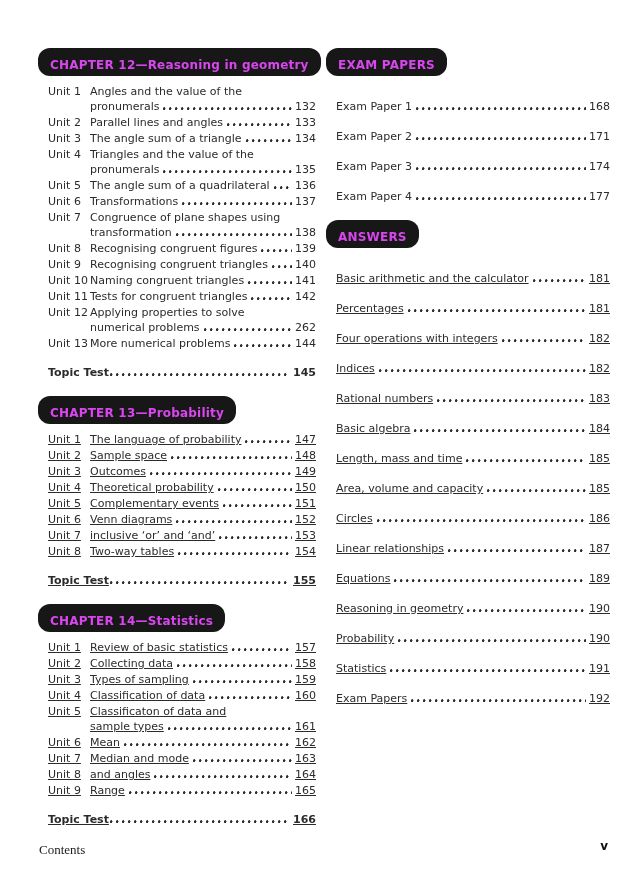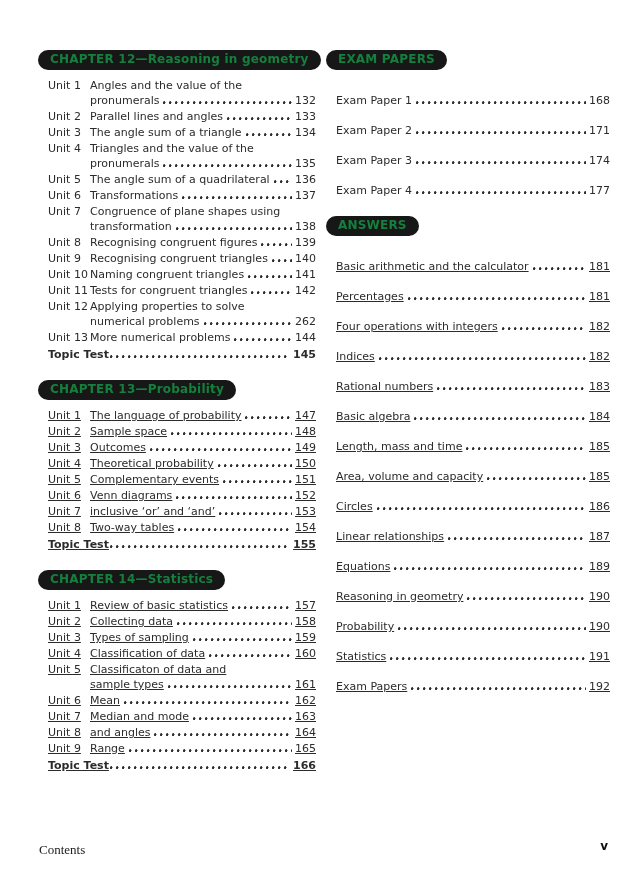--- a/index.html
+++ b/index.html
@@ -13,23 +13,23 @@
   .page { position: absolute; inset: 0; }
 
   .col { position: absolute; top: 48px; }
   .col-left  { left: 38px;  width: 278px; }
   .col-right { left: 326px; width: 284px; }
 
   .section + .section { margin-top: 16px; text-decoration: underline; }
 
   .pill {
     display: inline-block;
-    background: #171717; color: #15803d;
+    background: #171717; color: #d946ef;
     font-size: 12px; font-weight: bold;
-    padding: 2px 12px 4px 12px;
+    padding: 10px 12px 4px 12px;
     border-radius: 12px;
     letter-spacing: 0.2px;
     margin-bottom: 8px;
     white-space: nowrap;
   }
 
   .entries { padding-left: 10px; }
 
   .entry {
     display: flex; align-items: flex-start;
@@ -49,21 +49,21 @@
     align-self: baseline;
     height: 3px; margin: 0 3px 0 4px;
     background-image: radial-gradient(circle at 1.2px 1.6px, #2e2e2e 1.1px, transparent 1.5px);
     background-size: 6px 3px;
     background-repeat: repeat-x;
     background-position: left bottom;
   }
 
   .pagenum { flex: 0 0 auto; white-space: nowrap; }
 
-  .topic-test { font-weight: bold; margin-top: 2px; }
+  .topic-test { font-weight: bold; margin-top: 14px; }
   .topic-test .leader { margin-left: 1px; }
 
   .footer-label {
     position: absolute; left: 39px; top: 842px;
     font-size: 13px; color: #1c1c1c;
     font-family: Liberation Serif, serif;
   }
   .folio {
     position: absolute; right: 32px; top: 839px;
     font-size: 12px; font-weight: bold; color: #111111;

